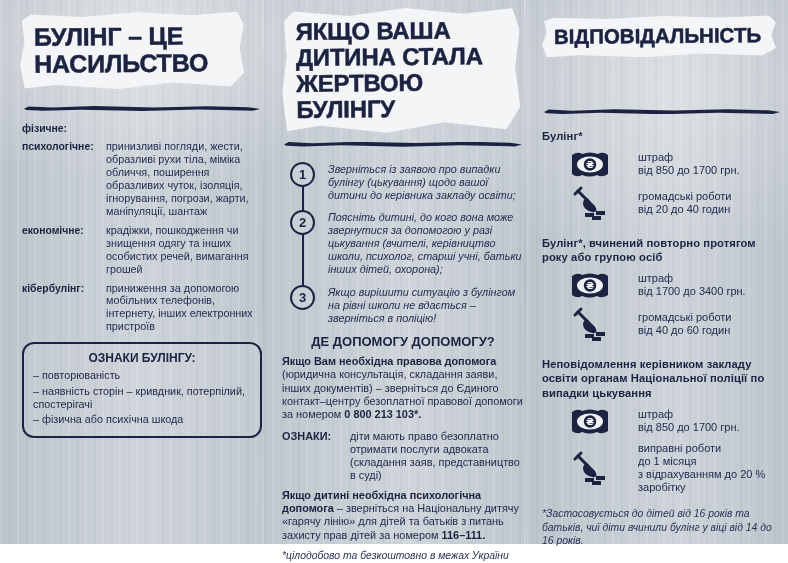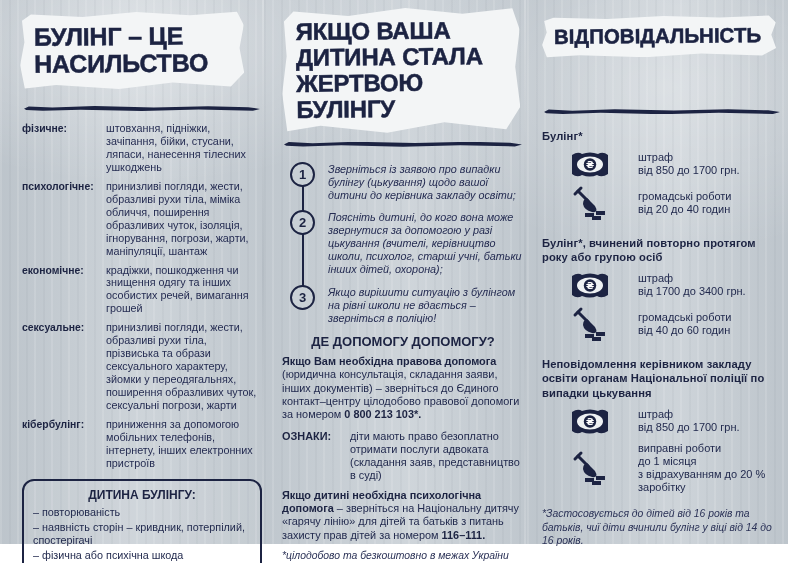--- a/index.html
+++ b/index.html
@@ -106,42 +106,37 @@
 
   <div class="col col-left">
     <div class="brush-white head-left">
       <h1>БУЛІНГ – ЦЕ НАСИЛЬСТВО</h1>
     </div>
     <div class="brush-line bl-left"></div>
 
     <div class="types">
       <div class="type-row">
         <div class="type-term">фізичне:</div>
-        <div class="type-desc txt">штовхання, підніжки, зачіпання, бійки, стусани, ляпаси, нанесення тілесних ушкоджень</div>
       </div>
       <div class="type-row">
         <div class="type-term">психологічне:</div>
         <div class="type-desc txt">принизливі погляди, жести, образливі рухи тіла, міміка обличчя, поширення образливих чуток, ізоляція, ігнорування, погрози, жарти, маніпуляції, шантаж</div>
       </div>
       <div class="type-row">
         <div class="type-term">економічне:</div>
         <div class="type-desc txt">крадіжки, пошкодження чи знищення одягу та інших особистих речей, вимагання грошей</div>
       </div>
       <div class="type-row">
-        <div class="type-term">сексуальне:</div>
-        <div class="type-desc txt">принизливі погляди, жести, образливі рухи тіла, прізвиська та образи сексуального характеру, зйомки у переодягальнях, поширення образливих чуток, сексуальні погрози, жарти</div>
-      </div>
-      <div class="type-row">
         <div class="type-term">кібербулінг:</div>
         <div class="type-desc txt">приниження за допомогою мобільних телефонів, інтернету, інших електронних пристроїв</div>
       </div>
     </div>
 
     <div class="signs-box">
-      <div class="signs-title">ДИТИНА БУЛІНГУ:</div>
+      <div class="signs-title">ОЗНАКИ БУЛІНГУ:</div>
       <div class="signs-item">– повторюваність</div>
       <div class="signs-item">– наявність сторін – кривдник, потерпілий, спостерігачі</div>
       <div class="signs-item">– фізична або психічна шкода</div>
 
     </div>
   </div>
 
   <div class="col col-mid">
     <div class="brush-white head-mid">
       <h1>ЯКЩО ВАША ДИТИНА СТАЛА ЖЕРТВОЮ БУЛІНГУ</h1>
@@ -158,21 +153,21 @@
         <div class="step-text txt">Поясніть дитині, до кого вона може звернутися за допомогою у разі цькування (вчителі, керівництво школи, психолог, старші учні, батьки інших дітей, охорона);</div>
       </div>
       <div class="step">
         <div class="step-circle">3</div>
         <div class="step-text txt">Якщо вирішити ситуацію з булінгом на рівні школи не вдається – зверніться в поліцію!</div>
       </div>
     </div>
 
     <div class="help-title">ДЕ ДОПОМОГУ ДОПОМОГУ?</div>
 
-    <p class="para"><b>Якщо Вам необхідна правова допомога</b><span> (юридична консультація, складання заяви, інших документів) – зверніться до Єдиного контакт–центру цілодобово правової допомоги за номером </span><span class="phone">0 800 213 103*.</span></p>
+    <p class="para"><b>Якщо Вам необхідна правова допомога</b><span> (юридична консультація, складання заяви, інших документів) – зверніться до Єдиного контакт–центру безоплатної правової допомоги за номером </span><span class="phone">0 800 213 103*.</span></p>
 
     <div class="important">
       <div class="imp-label">ОЗНАКИ:</div>
       <div class="imp-text">діти мають право безоплатно отримати послуги адвоката (складання заяв, представництво в суді)</div>
     </div>
 
     <p class="para"><b>Якщо дитині необхідна психологічна допомога</b><span> – зверніться на Національну дитячу «гарячу лінію» для дітей та батьків з питань захисту прав дітей за номером </span><span class="phone">116–111.</span></p>
 
     <div class="footnote">*цілодобово та безкоштовно в межах України</div>
   </div>

